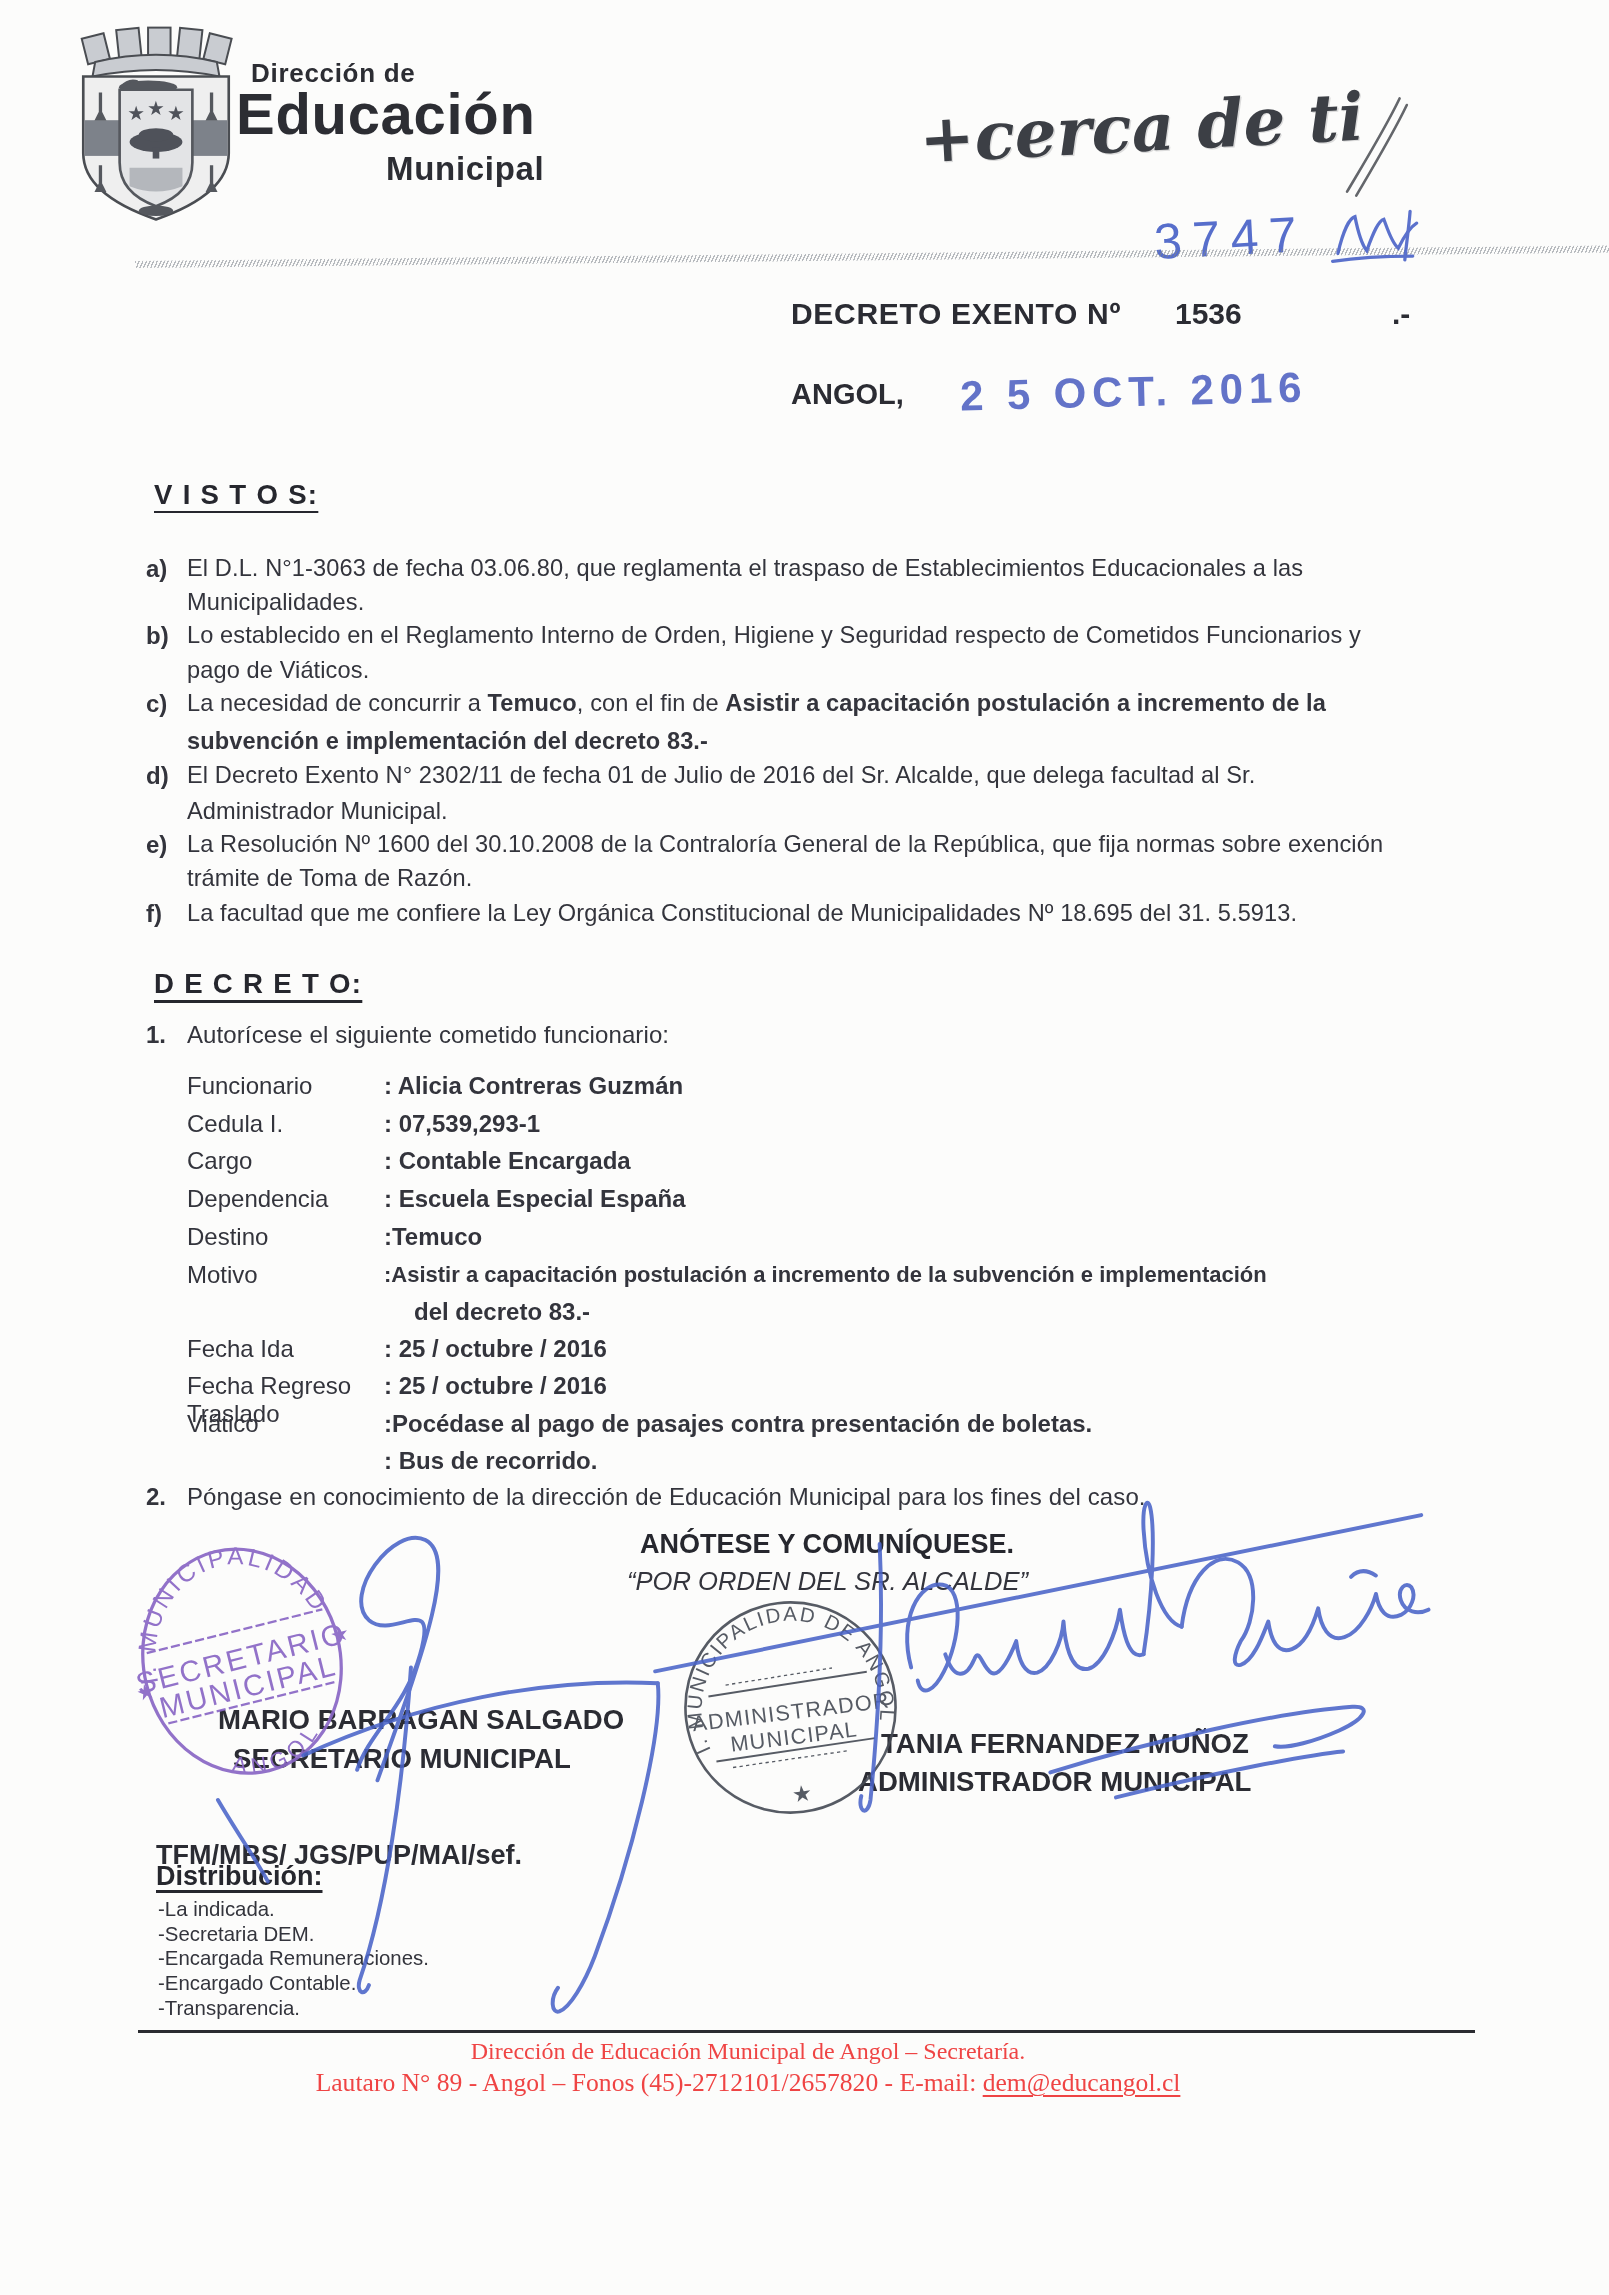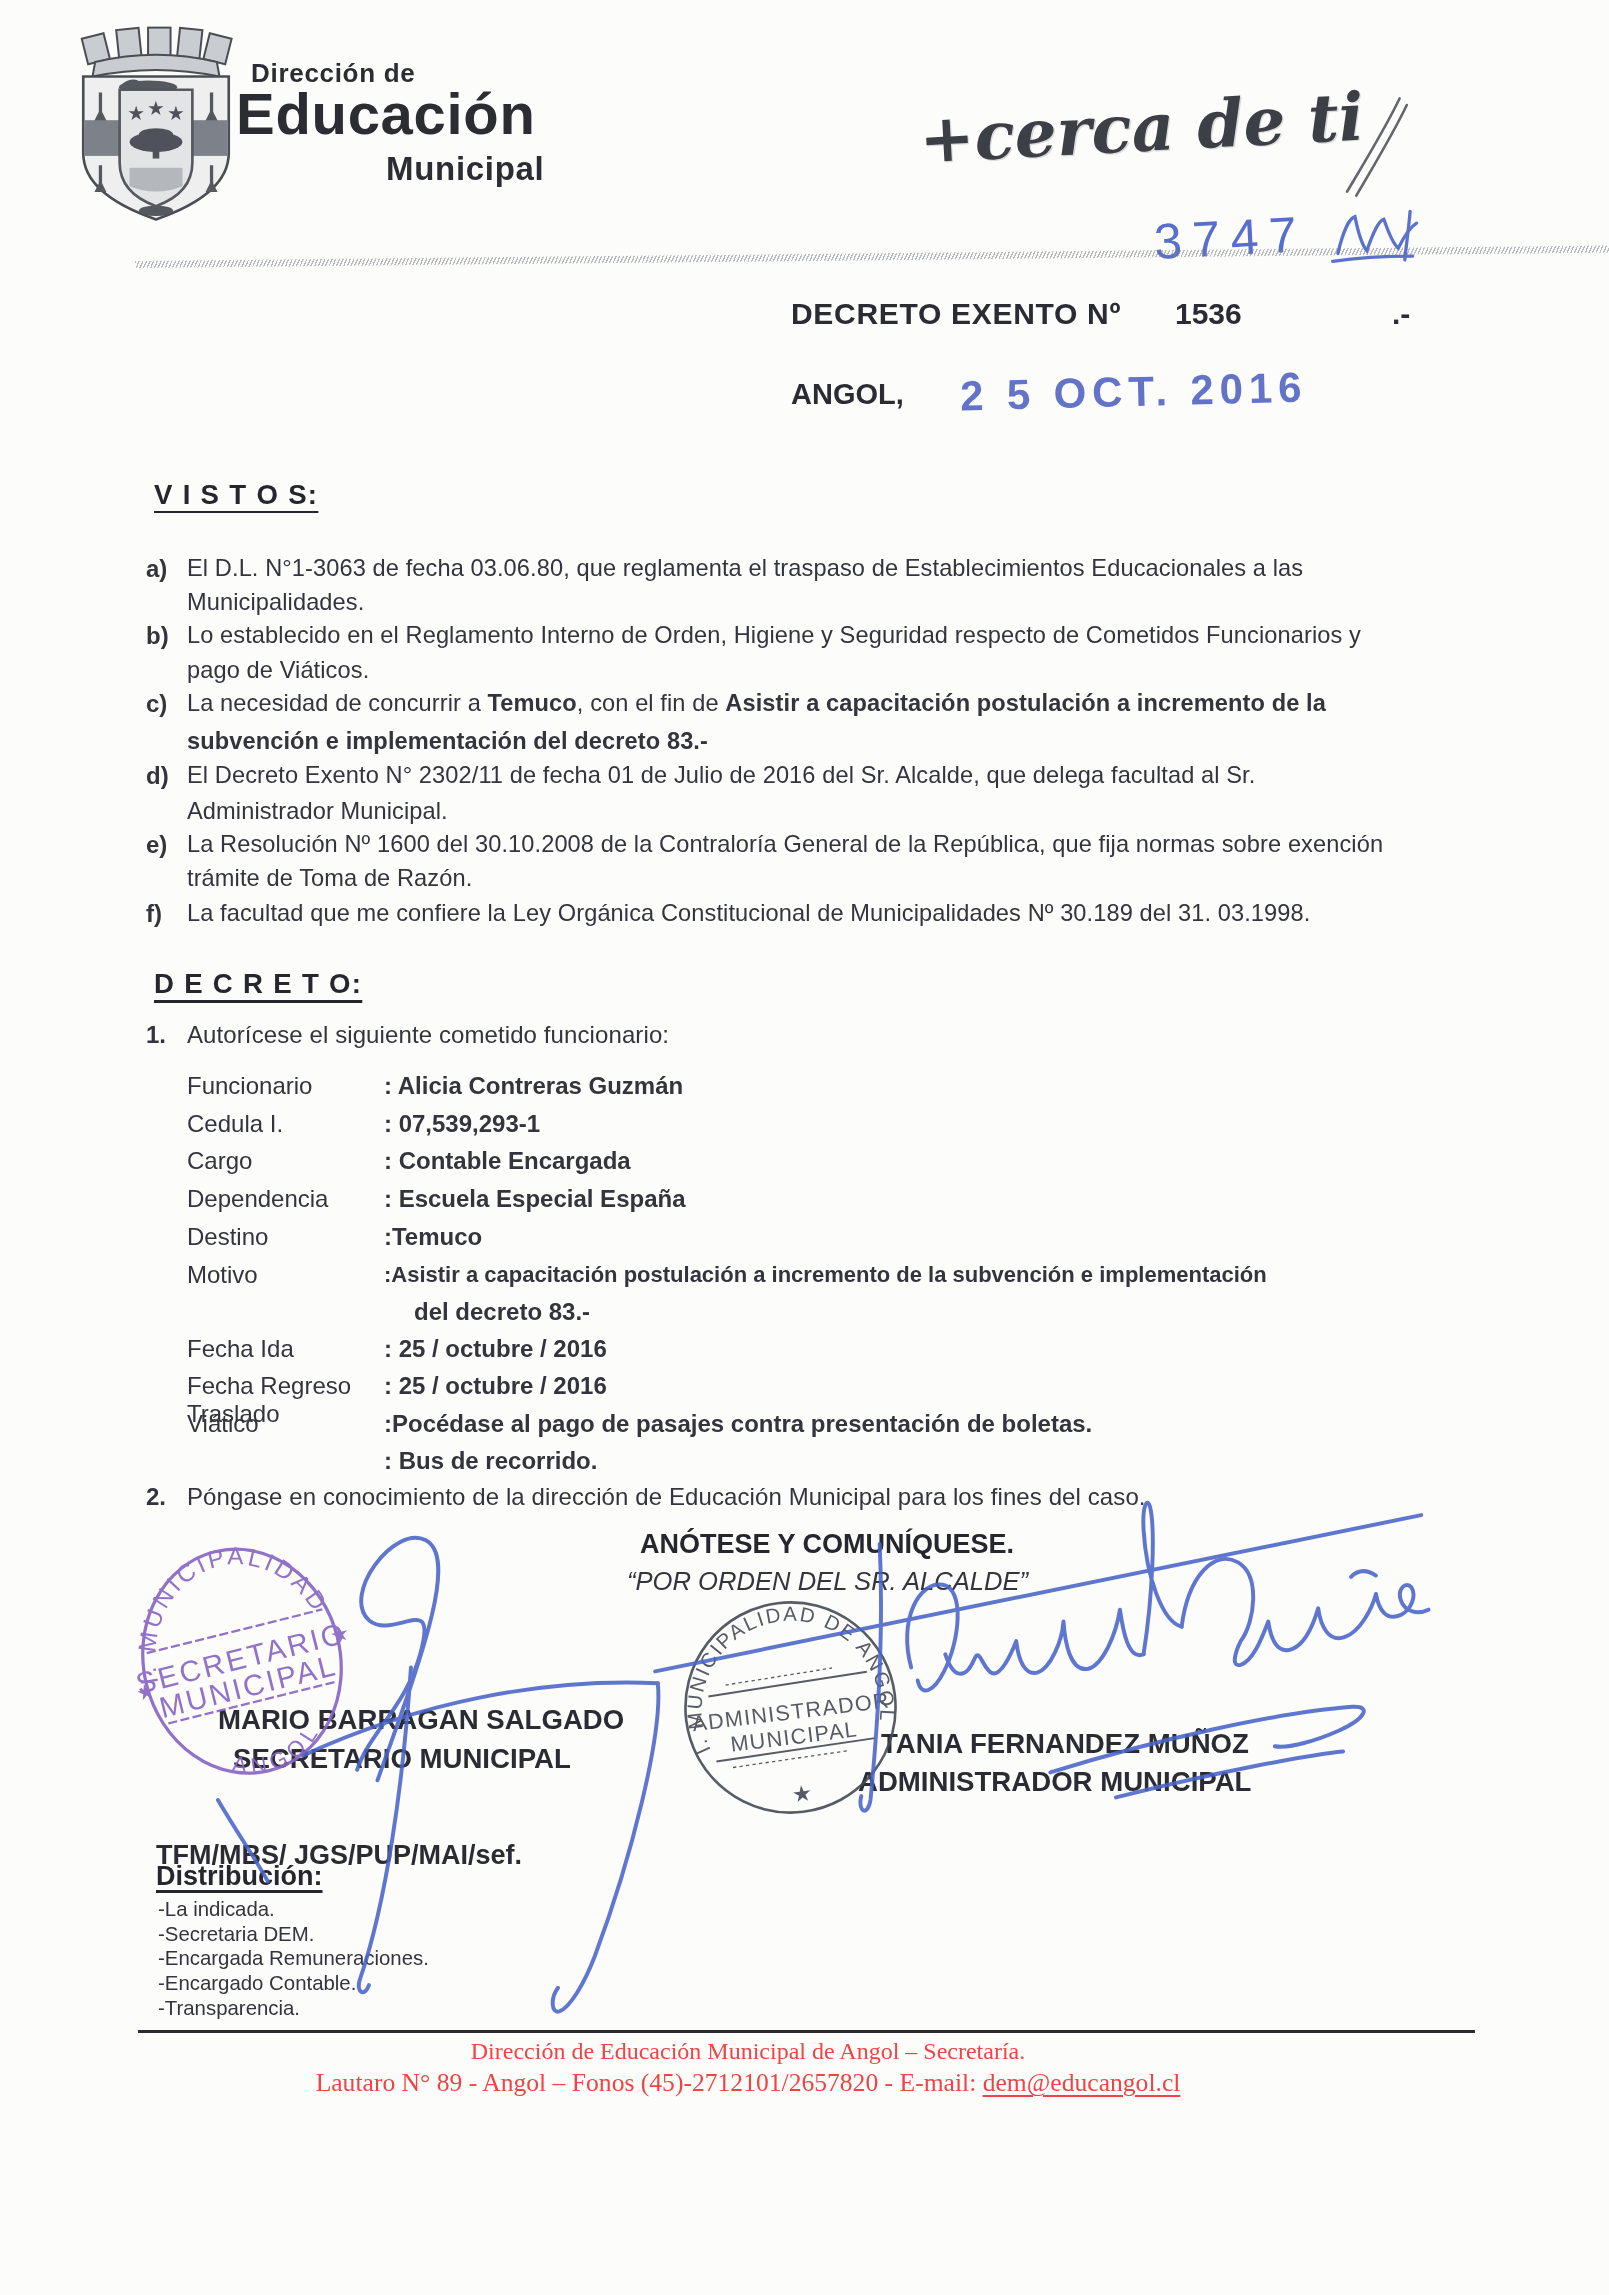--- a/index.html
+++ b/index.html
@@ -152,21 +152,21 @@
 
   <span class="marker" style="top:762px;">d)</span>
   <div class="vline" style="top:762px;">El Decreto Exento N° 2302/11 de fecha 01 de Julio de 2016  del Sr. Alcalde, que delega  facultad al Sr.</div>
   <div class="vline" style="top:798px;">Administrador Municipal.</div>
 
   <span class="marker" style="top:831px;">e)</span>
   <div class="vline" style="top:831px;">La Resolución Nº 1600 del 30.10.2008 de la Contraloría General de la República, que fija normas sobre exención</div>
   <div class="vline" style="top:865px;">trámite de Toma de Razón.</div>
 
   <span class="marker" style="top:900px;">f)</span>
-  <div class="vline" style="top:900px;">La facultad que me confiere la Ley Orgánica Constitucional de Municipalidades Nº 30.189 del 31. 03.1998.</div>
+  <div class="vline" style="top:900px;">La facultad que me confiere la Ley Orgánica Constitucional de Municipalidades Nº 18.695 del 31. 5.5913.</div>
 
   <div class="abs sec-heading" style="left:154px; top:968px;">D E C R E T O:</div>
 
   <span class="marker" style="top:1021px;">1.</span>
   <div class="vline" style="top:1021px; font-size:24px;">Autorícese  el siguiente cometido funcionario:</div>
 
   <span class="flabel" style="top:1072px;">Funcionario</span>
   <span class="fvalue" style="top:1072px;">: Alicia Contreras Guzmán</span>
 
   <span class="flabel" style="top:1110px;">Cedula I.</span>

